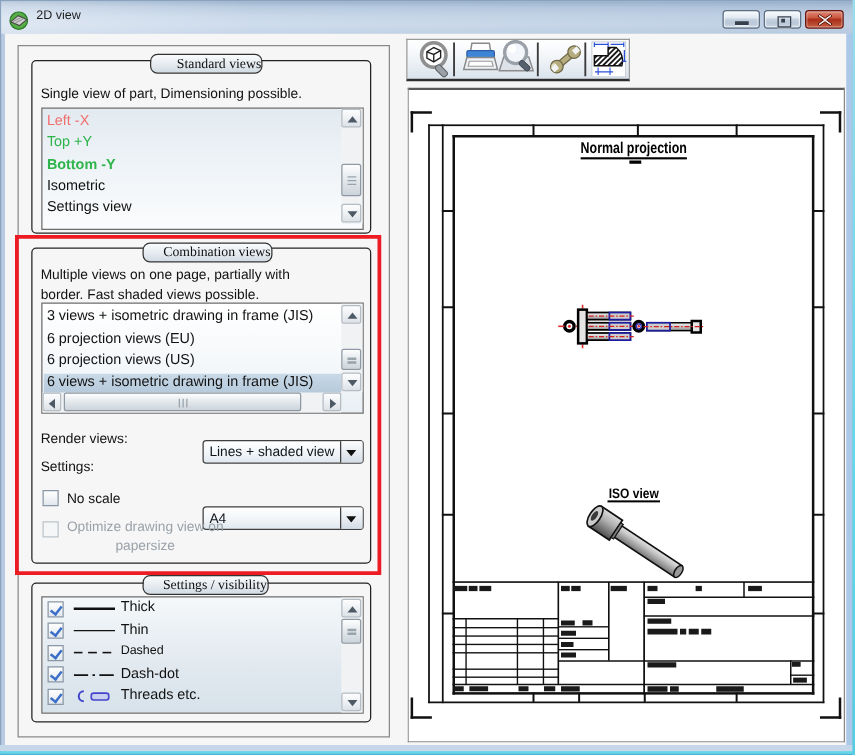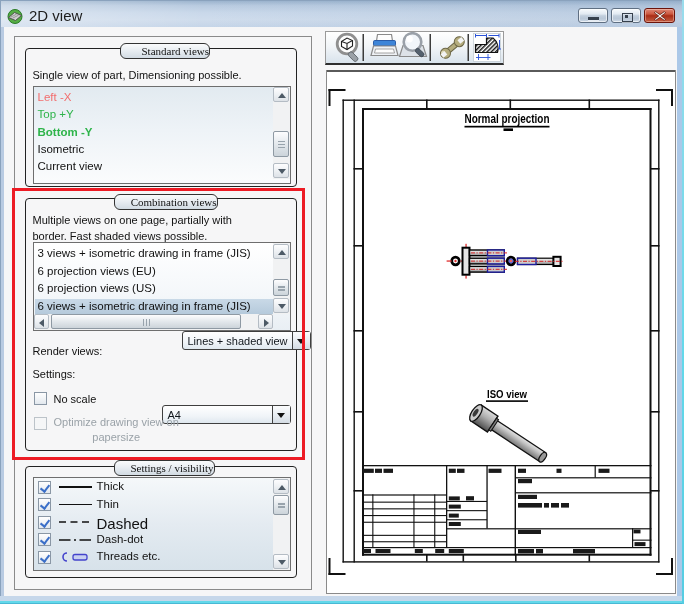--- a/index.html
+++ b/index.html
@@ -5,21 +5,21 @@
   html,body{margin:0;padding:0;}
   #win{position:relative;width:684px;height:604px;overflow:hidden;
     font-family:"Liberation Sans",sans-serif;background:#b9cbe2;}
   .abs{position:absolute;}
   
   #frame-outline{left:0;top:0;width:680px;height:602px;border:1px solid #8aa2bd;}
   #titlebar{left:1px;top:1px;width:682px;height:26px;
     background:linear-gradient(180deg,#9cb4ce 0%,#b9cbe0 18%,#c9d8ea 45%,#cfdcec 72%,#c5d5e8 100%);}
   #titlebar .shade{position:absolute;left:0;top:0;width:100%;height:100%;
     background:linear-gradient(90deg,rgba(255,255,255,0.35) 0%,rgba(255,255,255,0) 30%,rgba(120,150,185,0.18) 100%);}
-  #title-text{left:29px;top:7px;font-size:15px;color:#1c1c1c;}
+  #title-text{left:29px;top:7px;font-size:10px;color:#1c1c1c;}
   #app-icon{left:7px;top:9px;width:16px;height:15px;}
   
   .cap{top:8px;height:15px;border-radius:3px;box-sizing:border-box;}
   #btn-min,#btn-max{width:30px;border:1px solid #5f6f82;
     background:linear-gradient(180deg,#f8fbfd 0%,#e2eaf2 38%,#c2cfdd 52%,#b9c7d7 72%,#cdd8e5 100%);
     box-shadow:inset 0 0 0 1px rgba(255,255,255,.6);}
   #btn-min{left:578px;}
   #btn-max{left:611px;}
   #btn-close{left:644px;width:31px;border:1px solid #6c140b;
     background:linear-gradient(180deg,#dd8878 0%,#cd5a42 38%,#a92d17 52%,#b84a31 78%,#c65a40 100%);
@@ -98,21 +98,21 @@
     <div class="abs" id="redbox"></div>
 
     <div class="abs grp" style="top:20.5px;height:139px;"></div>
     <div class="abs tab" style="left:116px;top:16px;width:90px;">Standard views</div>
     <div class="abs desc" style="left:28.5px;top:42px;">Single view of part, Dimensioning possible.</div>
     <div class="abs list" style="top:58.5px;height:98px;background:linear-gradient(180deg,#e2eaf0 0%,#eef3f7 45%,#fbfcfd 100%);">
       <div class="li" style="top:4.5px;color:#f26e6e;">Left -X</div>
       <div class="li" style="top:21.8px;color:#2eb44a;">Top +Y</div>
       <div class="li" style="top:39.1px;color:#2eb44a;font-weight:bold;">Bottom -Y</div>
       <div class="li" style="top:56.4px;">Isometric</div>
-      <div class="li" style="top:73.7px;">Current view</div>
+      <div class="li" style="top:73.7px;">Settings view</div>
       <div class="sb-v" style="right:0;top:0;height:92px;">
         <div class="sb-btn" style="left:0.5px;top:0.5px;width:16px;height:15px;">
             <div class="tri" style="left:4px;top:5px;border-left:4px solid transparent;border-right:4px solid transparent;border-bottom:5px solid #4d5a66;"></div>
           </div>
         <div class="sb-btn" style="left:0.5px;bottom:0.5px;width:16px;height:15px;">
             <div class="tri" style="left:4px;top:5px;border-left:4px solid transparent;border-right:4px solid transparent;border-top:5px solid #4d5a66;"></div>
           </div>
         <div class="sb-thumb" style="left:0.5px;top:44px;width:16px;height:26px;">
             <div style="position:absolute;left:4px;top:9px;width:7px;height:1.5px;background:#98a3ac;box-shadow:0 3px 0 #98a3ac,0 6px 0 #98a3ac;"></div>
           </div>
@@ -146,21 +146,21 @@
           </div>
         <div class="sb-btn" style="right:0.5px;top:0.5px;width:15px;height:15px;">
             <div class="tri" style="left:5px;top:4px;border-top:4px solid transparent;border-bottom:4px solid transparent;border-left:5px solid #4d5a66;"></div>
           </div>
         <div class="sb-thumb" style="left:17px;top:0.5px;width:190px;height:15px;">
             <div style="position:absolute;left:91px;top:4px;width:1.5px;height:7px;background:#98a3ac;box-shadow:3px 0 0 #98a3ac,6px 0 0 #98a3ac;"></div>
           </div>
       </div>
     </div>
     <div class="abs cblabel" style="left:28.5px;top:318px;">Render views:</div>
-    <div class="abs combo" style="top:304px;margin-left:20px;">
+    <div class="abs combo" style="top:325px;">
         <span class="tx">Lines + shaded view</span>
         <span class="dd">
           <span class="tri"></span>
         </span>
       </div>
     <div class="abs cblabel" style="left:28.5px;top:341px;">Settings:</div>
     <div class="abs combo" style="top:354px;margin-top:24px;">
         <span class="tx">A4</span>
         <span class="dd">
           <span class="tri"></span>
@@ -199,21 +199,21 @@
       </svg>
     <svg class="abs" style="left:55px;top:511.5px;" width="34" height="2">
         <line x1="0" y1="1" x2="34" y2="1" stroke="#111" stroke-width="1.4" stroke-dasharray="11.5 3.5 2 3.5"></line>
       </svg>
     <svg class="abs" style="left:55px;top:524px;" width="34" height="12" viewBox="0 0 34 12">
       <path d="M8 2 A4 4 0 1 0 8 10" fill="none" stroke="#4444cc" stroke-width="1.6"></path>
       <rect x="14" y="3.5" width="14" height="5.5" rx="2" fill="#c8d0f0" stroke="#4444cc" stroke-width="1.3"></rect>
     </svg>
     <div class="abs" style="left:92.5px;top:453px;font-size:11.5px;color:#111;">Thick</div>
     <div class="abs" style="left:92.5px;top:470.5px;font-size:11.5px;color:#111;">Thin</div>
-    <div class="abs" style="left:92.5px;top:488px;font-size:15px;color:#111;">Dashed</div>
+    <div class="abs" style="left:92.5px;top:488px;font-size:10px;color:#111;">Dashed</div>
     <div class="abs" style="left:92.5px;top:505.5px;font-size:11.5px;color:#111;">Dash-dot</div>
     <div class="abs" style="left:92.5px;top:523px;font-size:11.5px;color:#111;">Threads etc.</div>
 
     <div class="abs" id="toolbar" style="left:320.5px;top:3.5px;width:179px;height:34px;box-sizing:border-box;
       background:linear-gradient(180deg,#ffffff 0%,#f2f5f8 45%,#d9e3ec 100%);
       border:1px solid #9a9a9a;border-bottom:2px solid #2e2e2e;">
       <svg width="177" height="31" viewBox="0 0 177 31" style="position:absolute;left:0;top:0;">
         <rect x="36.5" y="2" width="1.5" height="27" fill="#3c3c3c"></rect>
         <rect x="103.5" y="2" width="1.5" height="27" fill="#3c3c3c"></rect>
         <rect x="141.5" y="2" width="1.5" height="27" fill="#3c3c3c"></rect>

